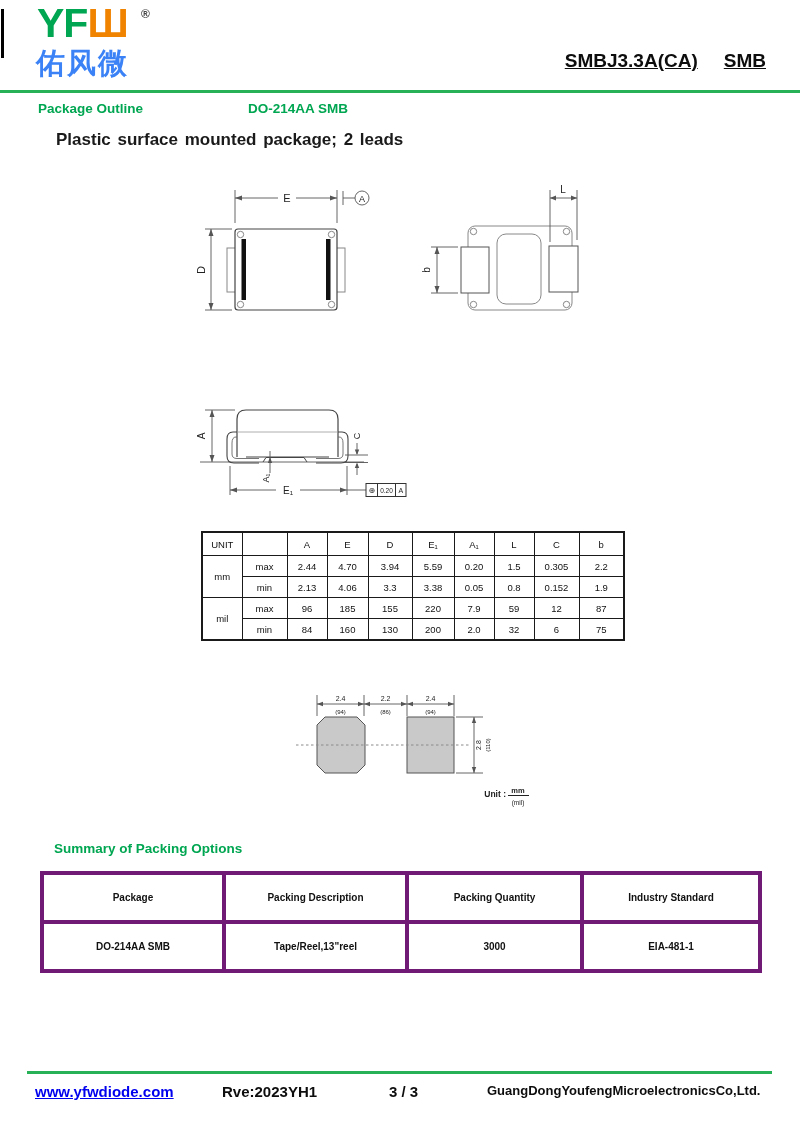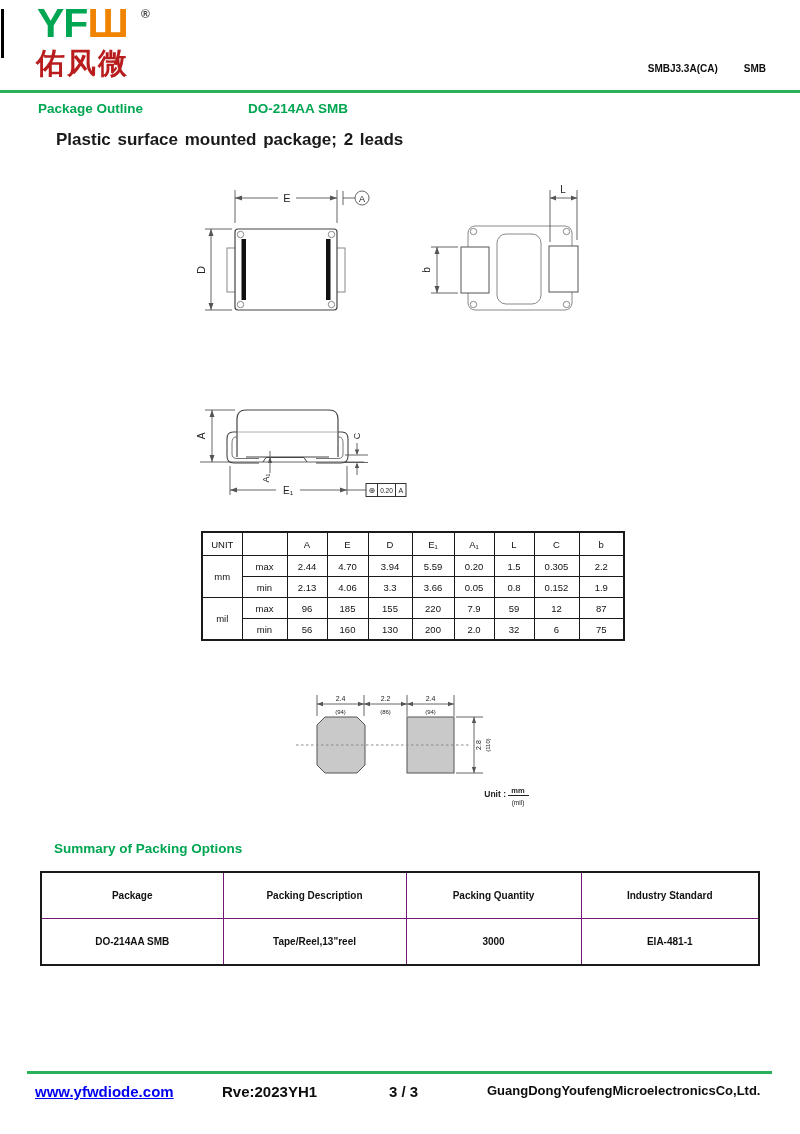--- a/index.html
+++ b/index.html
@@ -10,22 +10,22 @@
   }
   .abs{position:absolute;}
   .green{color:#00A651;}
   .bold{font-weight:bold;}
   
   #scan-artifact{left:1px;top:9px;width:3px;height:49px;background:#000;}
   #logo-latin{left:37px;top:3px;font-size:41px;font-weight:bold;letter-spacing:-1px;line-height:1;}
   #logo-latin .yf{color:#00A651;}
   #logo-latin .w{color:#F08300;}
   #logo-reg{left:141px;top:7px;font-size:12px;color:#444;font-weight:bold;}
-  #logo-cn{left:36px;top:46px;font-size:29px;font-weight:bold;color:#b91c1c;letter-spacing:2px;line-height:1.2;}
-  #doc-title{top:63px;right:34px;font-size:10px;font-weight:bold;color:#0d0d0d;}
+  #logo-cn{left:36px;top:46px;font-size:29px;font-weight:bold;color:#3b82f6;letter-spacing:2px;line-height:1.2;}
+  #doc-title{top:50px;right:34px;font-size:19px;font-weight:bold;color:#0d0d0d;text-decoration:underline;}
   #doc-title .gap{display:inline-block;width:26px;}
   .rule-green{height:2.5px;background:#29B157;}
   #rule-top{left:0;top:90px;width:800px;}
   #sec-title{left:38px;top:101px;font-size:13.5px;}
   #sec-pkg{left:248px;top:101px;font-size:13.5px;}
   #subtitle{left:56px;top:130px;font-size:17px;font-weight:bold;color:#1a1a1a;word-spacing:2px;}
   
   svg{display:block;}
   svg text{font-family:"Liberation Sans","DejaVu Sans",sans-serif;fill:#222;}
   .outline{fill:#fff;stroke:#444;stroke-width:1.2;}
@@ -36,21 +36,21 @@
   #dim-table{left:201px;top:531px;width:424px;border-collapse:collapse;table-layout:fixed;
     font-size:9.5px;text-align:center;color:#111;}
   #dim-table td,#dim-table th{border:1px solid #1a1a1a;font-weight:normal;padding:0;height:20px;overflow:hidden;}
   #dim-table tr.hdr td,#dim-table tr.hdr th{height:22px;}
   #dim-table{border:2px solid #1a1a1a;text-align:center;}
   #pad-caption{left:0;top:649px;width:800px;text-align:center;font-size:11px;font-weight:bold;color:#00A651;}
   
   #packing-title{left:54px;top:841px;font-size:13.5px;}
   #packing-table{left:40px;top:871px;width:718px;border-collapse:collapse;table-layout:fixed;
     font-size:10px;font-weight:bold;text-align:center;color:#111;border:2px solid #1a1a1a;}
-  #packing-table td,#packing-table th{border:1px solid #701a75;padding:12px;height:21px;}
+  #packing-table td,#packing-table th{border:4px solid #701a75;padding:12px;height:21px;}
   
   #rule-bottom{left:27px;top:1071px;width:745px;}
   .footer-item{top:1083px;font-size:15px;font-weight:bold;color:#0d0d0d;}
   #footer-site{left:35px;color:#0000EE;text-decoration:underline;}
   #footer-rev{left:222px;}
   #footer-page{left:389px;}
   #footer-company{left:487px;font-size:13px;}
 </style>
 </head>
 <body>
@@ -217,41 +217,41 @@
       <td>0.20</td>
       <td>1.5</td>
       <td>0.305</td>
       <td>2.2</td>
     </tr>
     <tr>
       <td>min</td>
       <td>2.13</td>
       <td>4.06</td>
       <td>3.3</td>
-      <td>3.66</td>
+      <td>3.38</td>
       <td>0.05</td>
       <td>0.8</td>
       <td>0.152</td>
       <td>1.9</td>
     </tr>
     <tr>
       <td rowspan="2">mil</td>
       <td>max</td>
       <td>96</td>
       <td>185</td>
       <td>155</td>
       <td>220</td>
       <td>7.9</td>
       <td>59</td>
       <td>12</td>
       <td>87</td>
     </tr>
     <tr>
       <td>min</td>
-      <td>56</td>
+      <td>84</td>
       <td>160</td>
       <td>130</td>
       <td>200</td>
       <td>2.0</td>
       <td>32</td>
       <td>6</td>
       <td>75</td>
     </tr>
   </tbody>
     </table>

